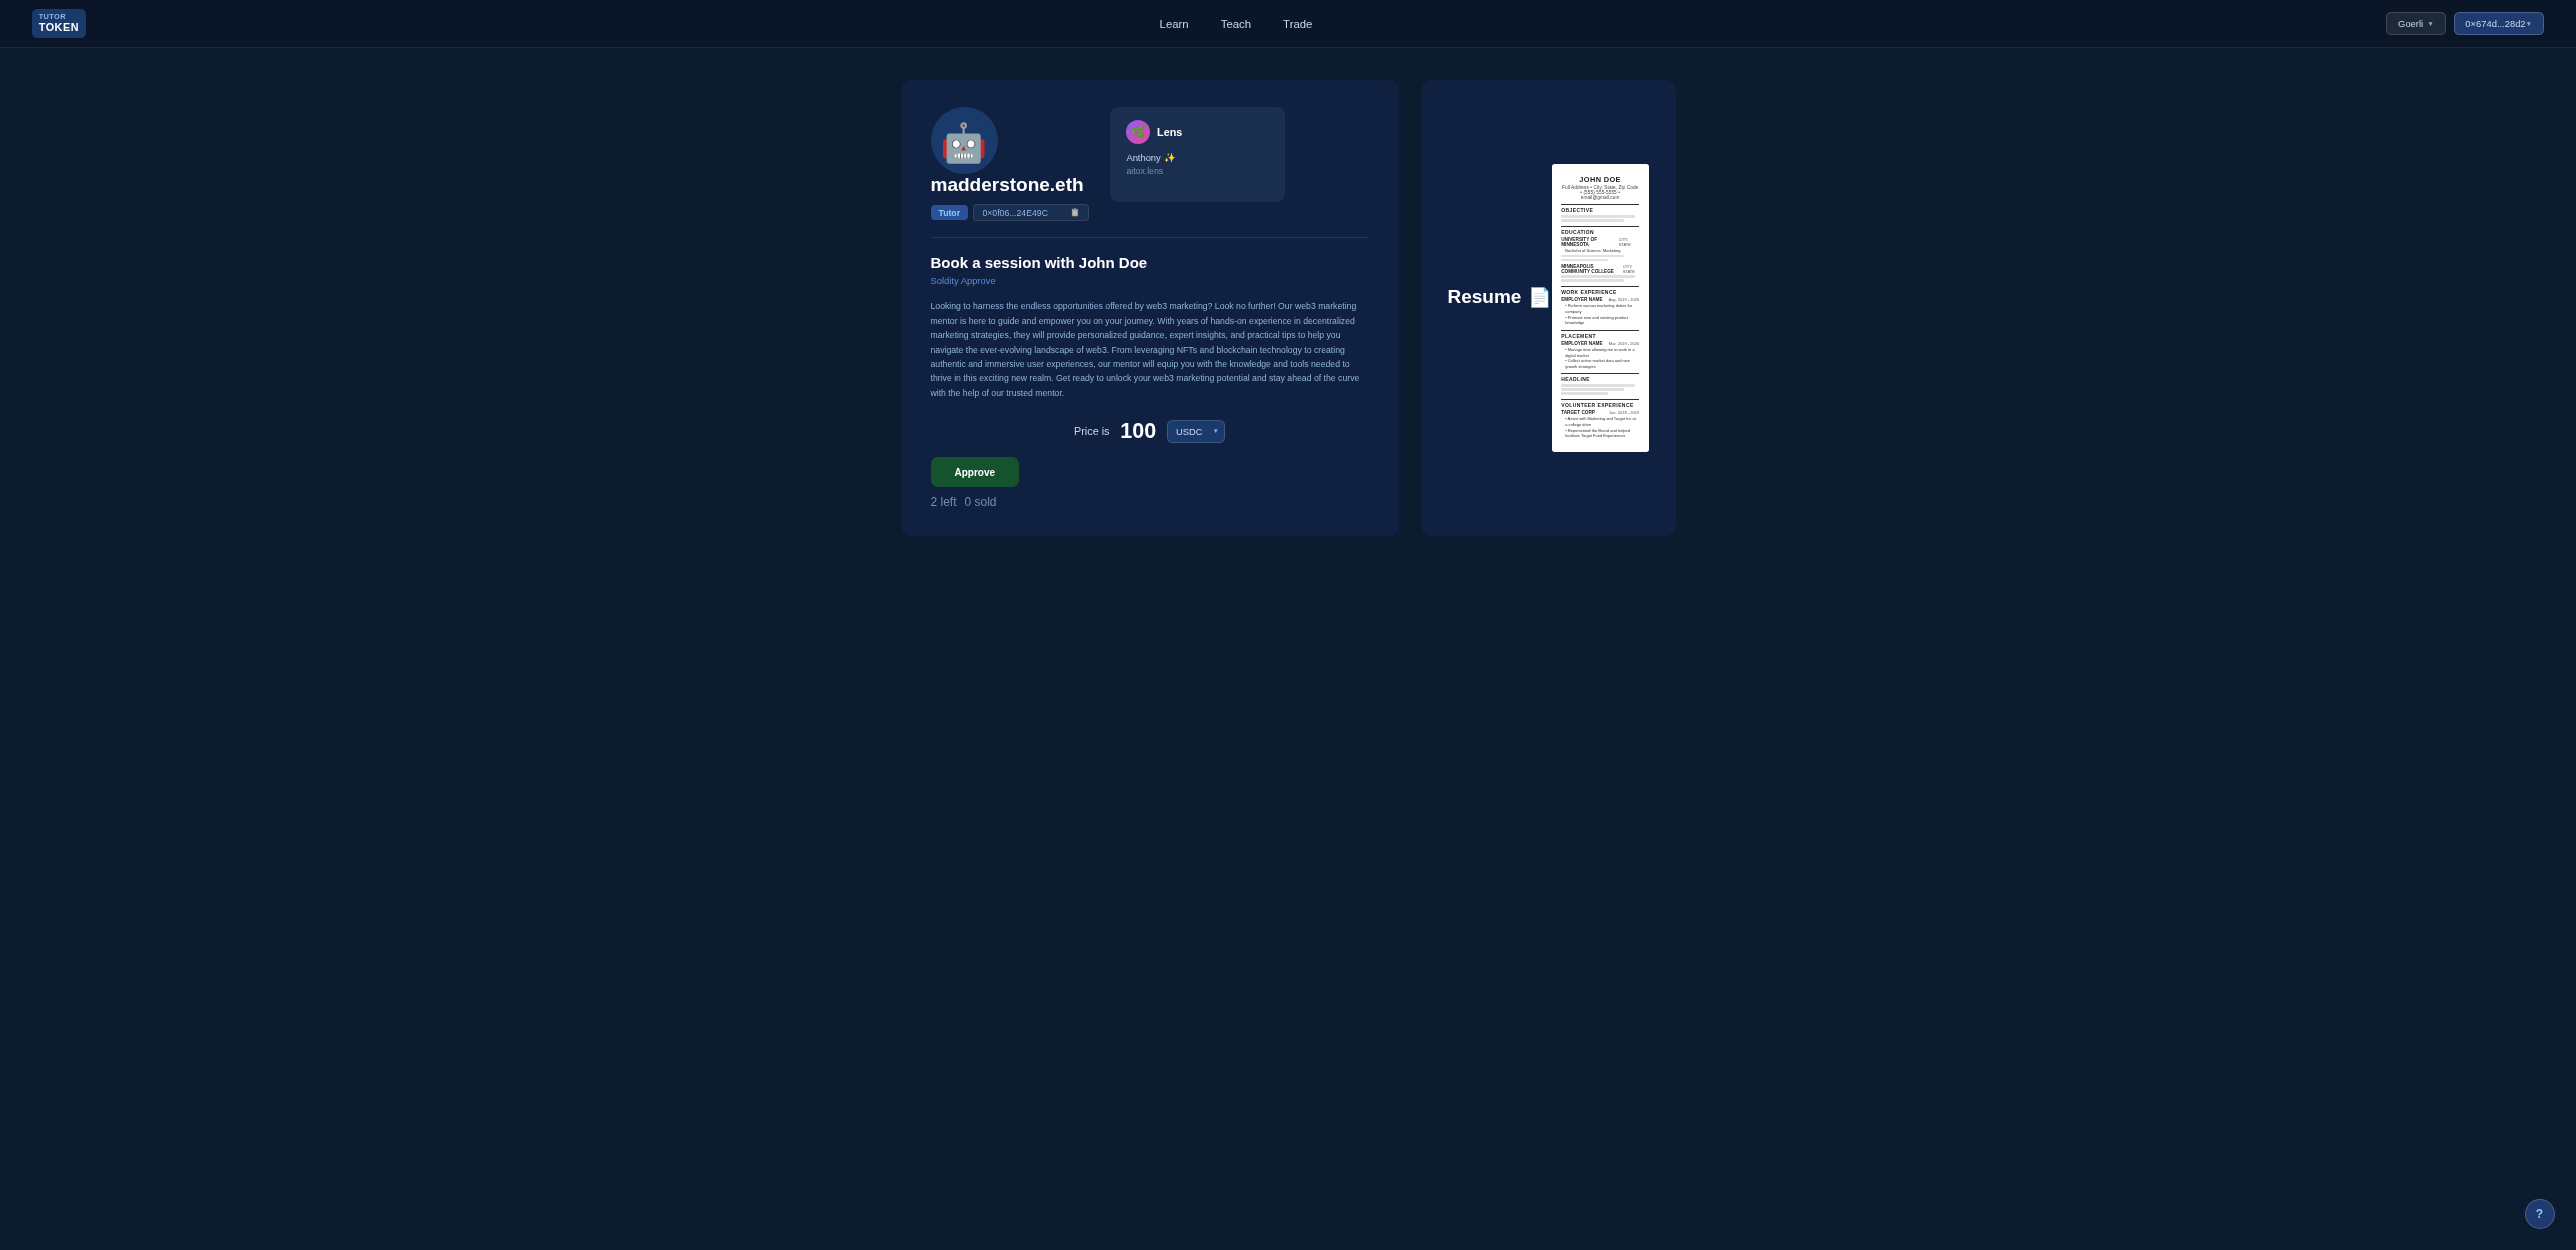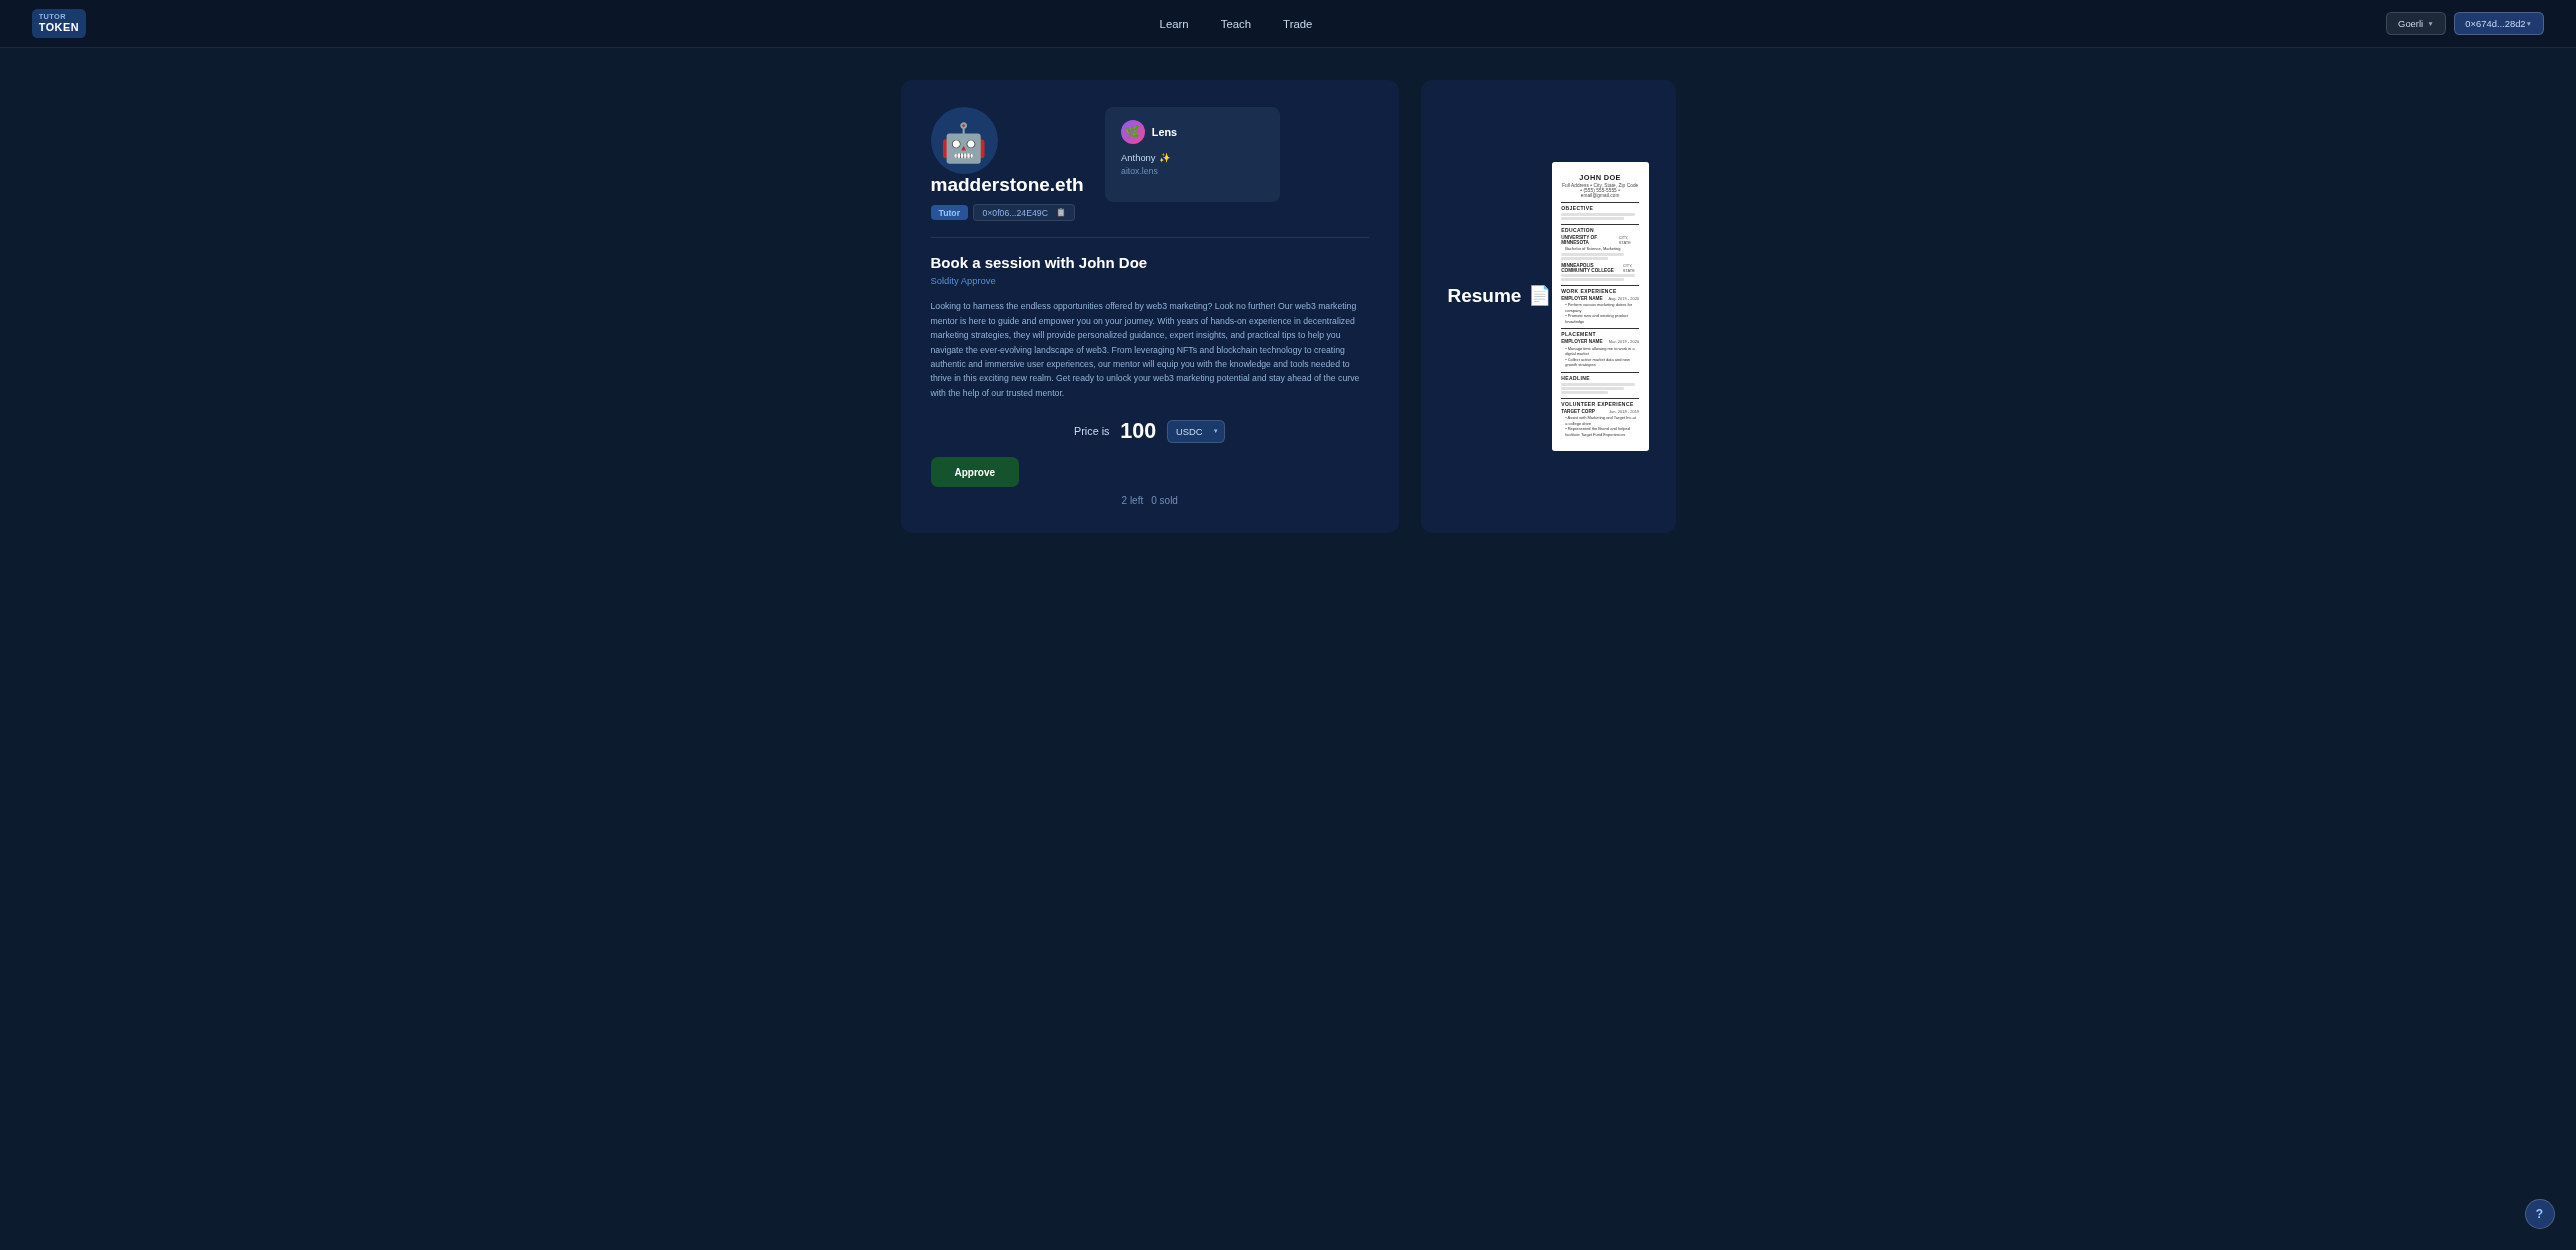--- a/index.html
+++ b/index.html
@@ -156,21 +156,21 @@
 
     .badge-address {
       background: #1a2e50;
       border: 0.7px solid rgba(255,255,255,0.1);
       border-radius: 4px;
       padding: 2.7px 8px;
       font-size: 8.7px;
       color: #90b4e8;
       display: flex;
       align-items: center;
-      gap: 8px;
+      gap: 22px;
       cursor: pointer;
     }
 
     .copy-icon {
       font-size: 8px;
       opacity: 0.7;
     }
 
     
     .lens-card {
@@ -306,25 +306,24 @@
       border-radius: 6.7px;
       padding: 9.4px 24px;
       font-size: 10px;
       font-weight: 700;
       cursor: pointer;
       margin-bottom: 8px;
       display: block;
     }
 
     .stock-info {
-      font-size: 10px;
+      font-size: 12px;
       color: #7090b8;
       display: flex;
       gap: 8px;
-      justify-content: center;
     }
 
     
     .right-card {
       background: #0f2040;
       border-radius: 10.8px;
       padding: 27px;
       width: 255px;
       flex-shrink: 0;
       display: flex;

